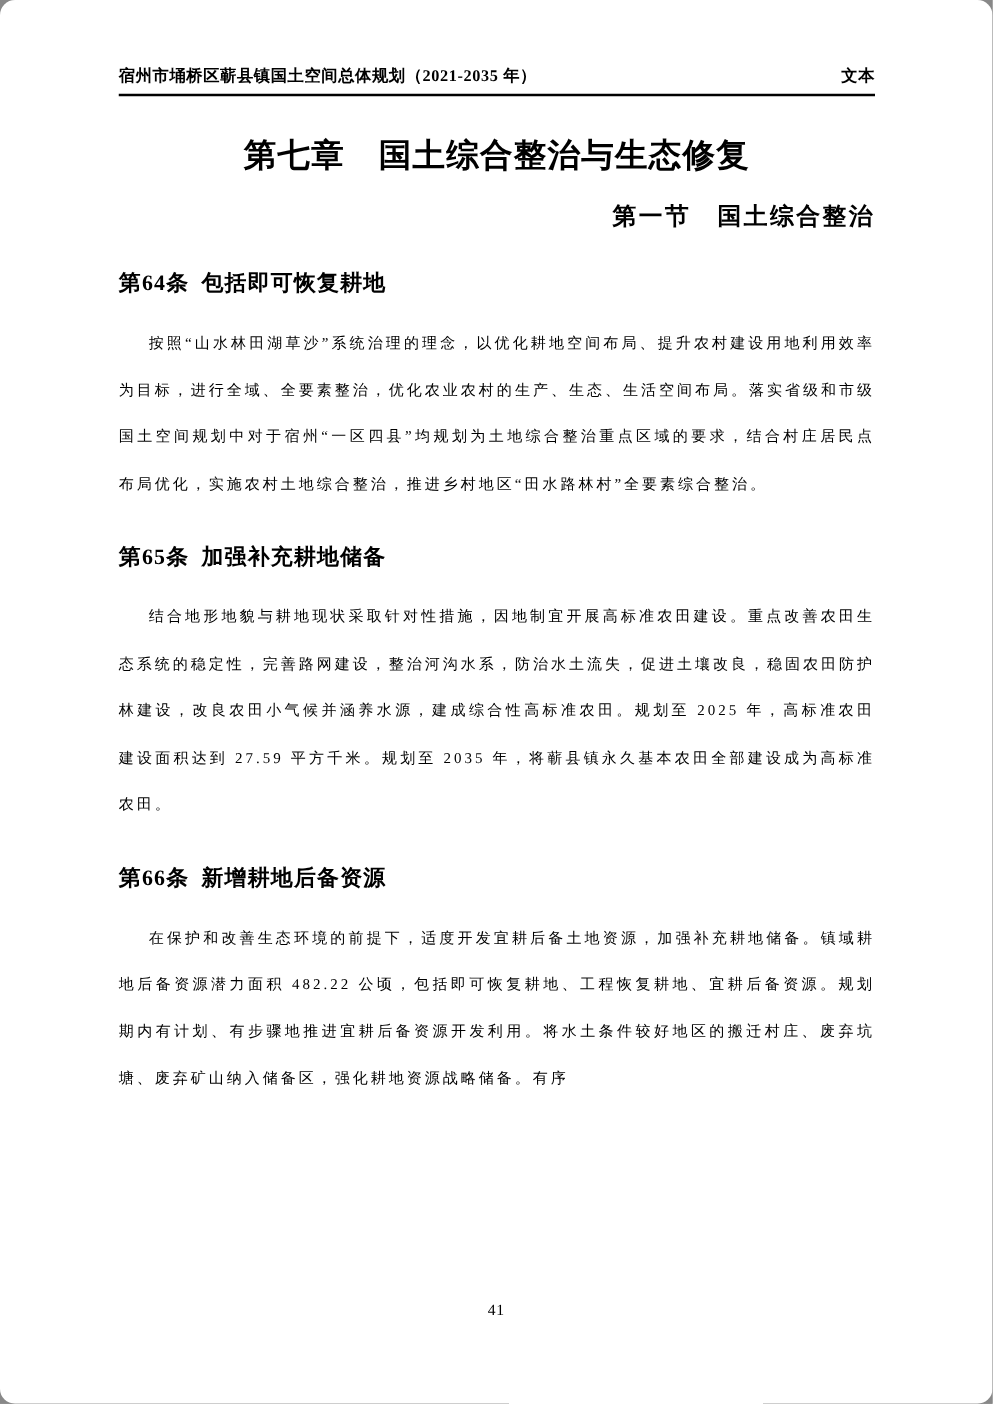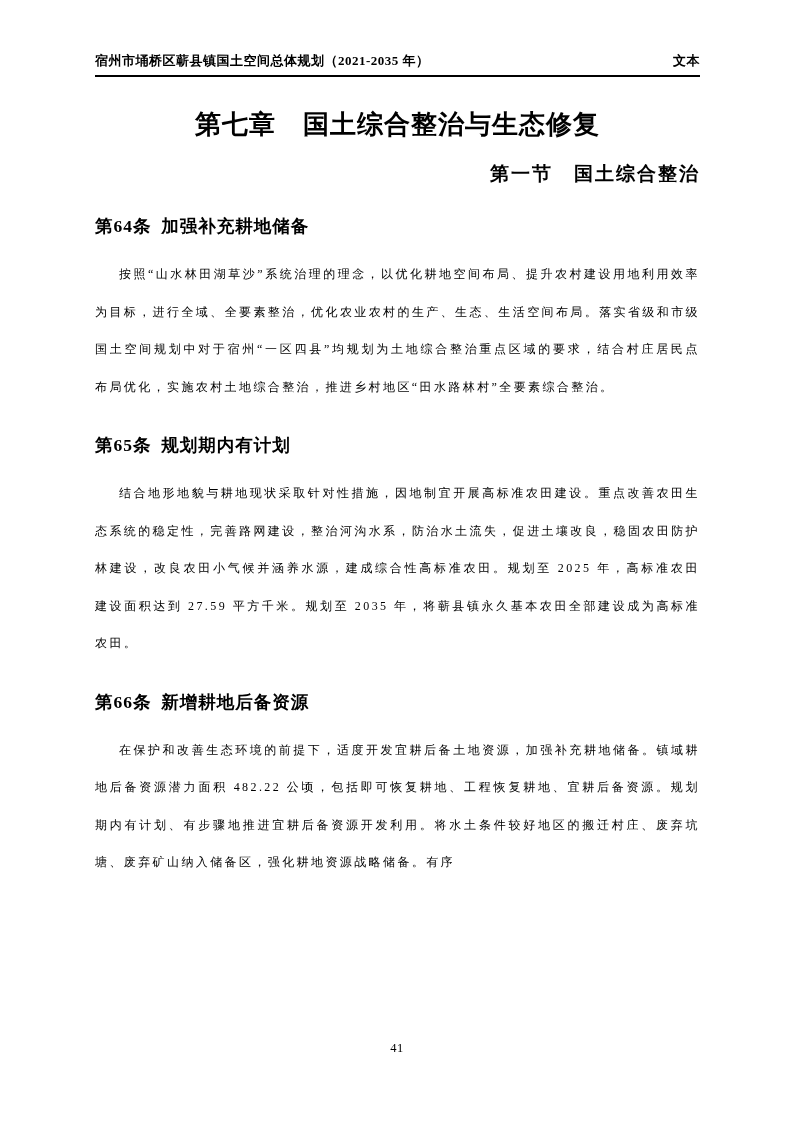--- a/index.html
+++ b/index.html
@@ -11,20 +11,21 @@
     position: relative;
     width: 794px;
     height: 1123px;
     margin: 0 auto;
     background: #ffffff;
     box-sizing: border-box;
     padding: 52px 94px 0 95px;
     font-family: "Liberation Serif", "DejaVu Serif", serif;
     color: #000000;
     overflow: hidden;
+    border-radius: 12px;
   }
   .page-header {
     display: flex;
     justify-content: space-between;
     align-items: flex-end;
     font-size: 13px;
     font-weight: bold;
     letter-spacing: 0.5px;
     padding-bottom: 5px;
     border-bottom: 2px solid #000000;
@@ -83,28 +84,28 @@
     <span>宿州市埇桥区蕲县镇国土空间总体规划（2021-2035 年）</span>
     <span>文本</span>
   </div>
 
   <h1 class="chapter-title">第七章　国土综合整治与生态修复</h1>
 
   <h2 class="section-title">第一节　国土综合整治</h2>
 
   <div class="article">
     <h3 class="article-heading">
-      <span class="art-num">第64条</span><span>加强补充耕地储备</span>
+      <span class="art-num">第64条</span><span>包括即可恢复耕地</span>
     </h3>
     <p class="article-body">按照“山水林田湖草沙”系统治理的理念，以优化耕地空间布局、提升农村建设用地利用效率为目标，进行全域、全要素整治，优化农业农村的生产、生态、生活空间布局。落实省级和市级国土空间规划中对于宿州“一区四县”均规划为土地综合整治重点区域的要求，结合村庄居民点布局优化，实施农村土地综合整治，推进乡村地区“田水路林村”全要素综合整治。</p>
   </div>
 
   <div class="article">
     <h3 class="article-heading">
-      <span class="art-num">第65条</span><span>规划期内有计划</span>
+      <span class="art-num">第65条</span><span>加强补充耕地储备</span>
     </h3>
     <p class="article-body">结合地形地貌与耕地现状采取针对性措施，因地制宜开展高标准农田建设。重点改善农田生态系统的稳定性，完善路网建设，整治河沟水系，防治水土流失，促进土壤改良，稳固农田防护林建设，改良农田小气候并涵养水源，建成综合性高标准农田。规划至 2025 年，高标准农田建设面积达到 27.59 平方千米。规划至 2035 年，将蕲县镇永久基本农田全部建设成为高标准农田。</p>
   </div>
 
   <div class="article">
     <h3 class="article-heading">
       <span class="art-num">第66条</span><span>新增耕地后备资源</span>
     </h3>
     <p class="article-body">在保护和改善生态环境的前提下，适度开发宜耕后备土地资源，加强补充耕地储备。镇域耕地后备资源潜力面积 482.22 公顷，包括即可恢复耕地、工程恢复耕地、宜耕后备资源。规划期内有计划、有步骤地推进宜耕后备资源开发利用。将水土条件较好地区的搬迁村庄、废弃坑塘、废弃矿山纳入储备区，强化耕地资源战略储备。有序</p>
   </div>

